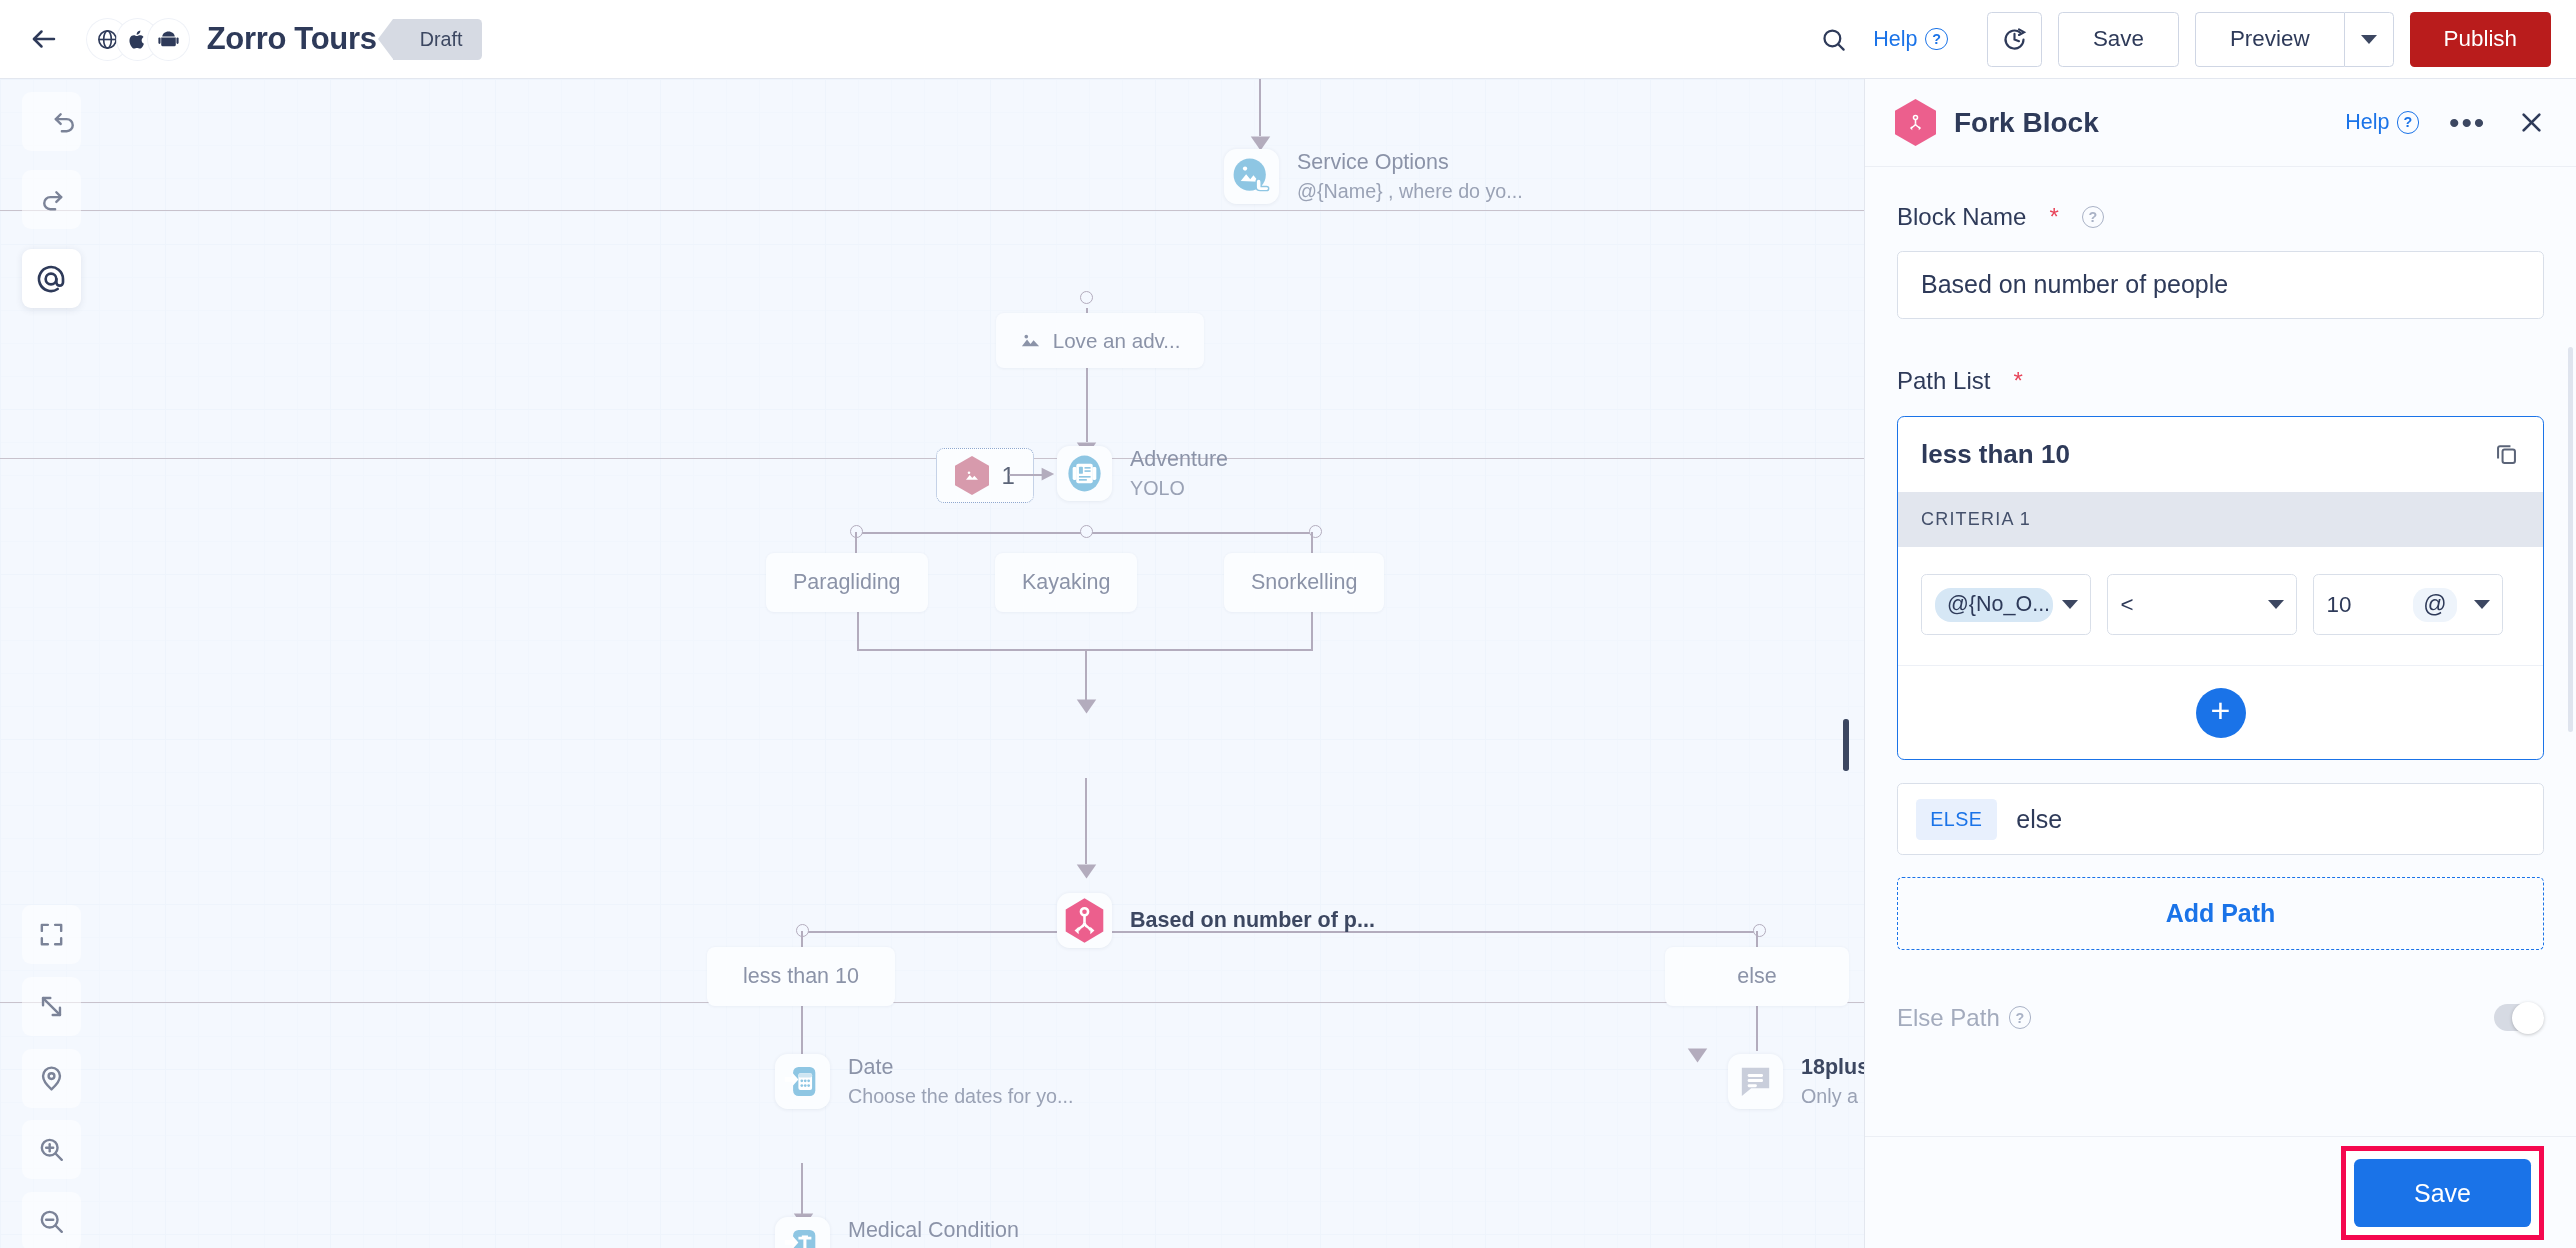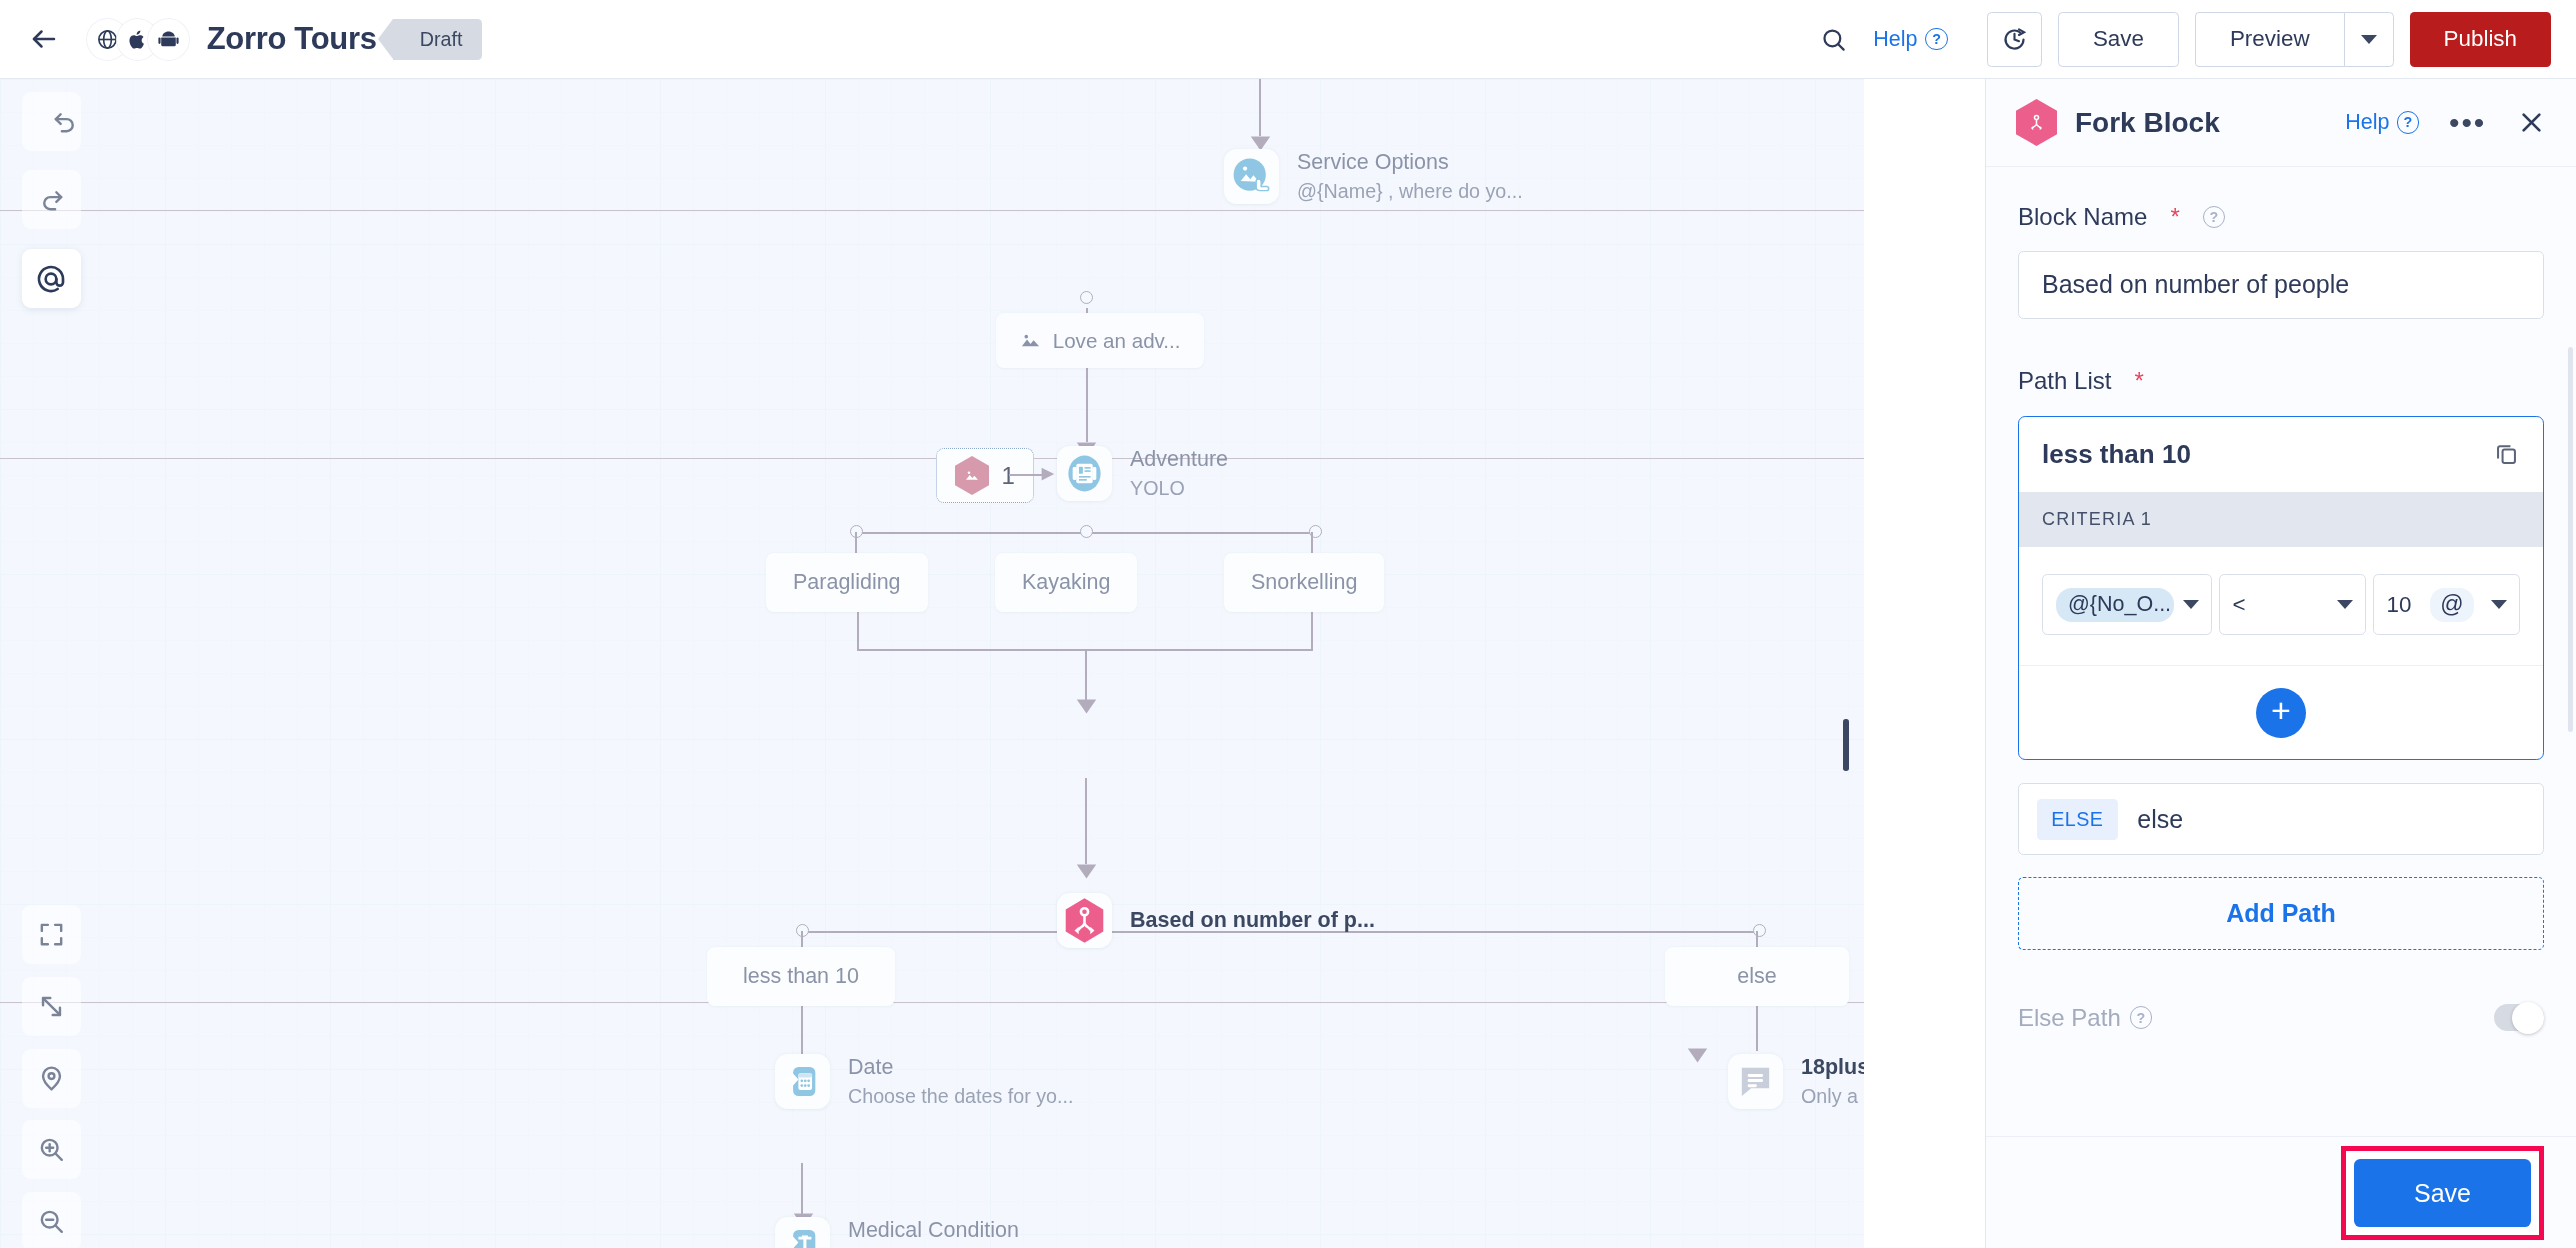--- a/index.html
+++ b/index.html
@@ -155,21 +155,21 @@
     width: 34px; height: 39px; background: #d79aac;
     clip-path: polygon(50% 0%, 100% 25%, 100% 75%, 50% 100%, 0% 75%, 0% 25%);
     display:flex; align-items:center; justify-content:center;
   }
   .canvas-caret {
     position: absolute; width: 6.3px; height: 52px; background: #3c4761; border-radius: 2.7px;
   }
 
   
   .panel {
-    position: absolute; top: 79px; right: 0; width: 591px; height: 1170px;
+    position: absolute; top: 79px; right: 0; width: 712px; height: 1170px;
     background: #fafcff; border-left: 0.9px solid #e3e7ef;
     display: flex; flex-direction: column; z-index: 30;
   }
   .panel-head {
     height: 88px; display: flex; align-items: center; padding: 0 30px;
     border-bottom: 0.9px solid #eceff5; flex: 0 0 auto;
   }
   .pk-hex {
     width: 41px; height: 47px; background: #ec5f8d;
     clip-path: polygon(50% 0%, 100% 25%, 100% 75%, 50% 100%, 0% 75%, 0% 25%);
@@ -199,21 +199,21 @@
   .path-card-head {
     height: 75px; display: flex; align-items: center; padding: 0 23px;
   }
   .path-card-title { font-size: 26px; font-weight: bold; color: #2e3a59; }
   .copy-ico { margin-left: auto; cursor: pointer; }
   .criteria-bar {
     height: 55px; background: #e2e6ee; display: flex; align-items: center;
     padding: 0 23px; font-size: 18px; color: #44506b; letter-spacing: 1.2px;
   }
   .criteria-row {
-    display: flex; align-items: center; gap: 7px; padding: 27px 23px 30px 23px;
+    display: flex; align-items: center; gap: 16px; padding: 27px 23px 30px 23px;
     border-bottom: 0.9px solid #edf0f6;
   }
   .sel {
     height: 61px; border: 0.9px solid #d9dfe9; border-radius: 5.4px; background: #fff;
     display: flex; align-items: center; padding: 0 12.5px; gap: 9px;
   }
   .sel.w1 { width: 170px; }
   .sel.w2 { width: 190px; }
   .sel.w3 { width: 190px; }
   .var-pill {

